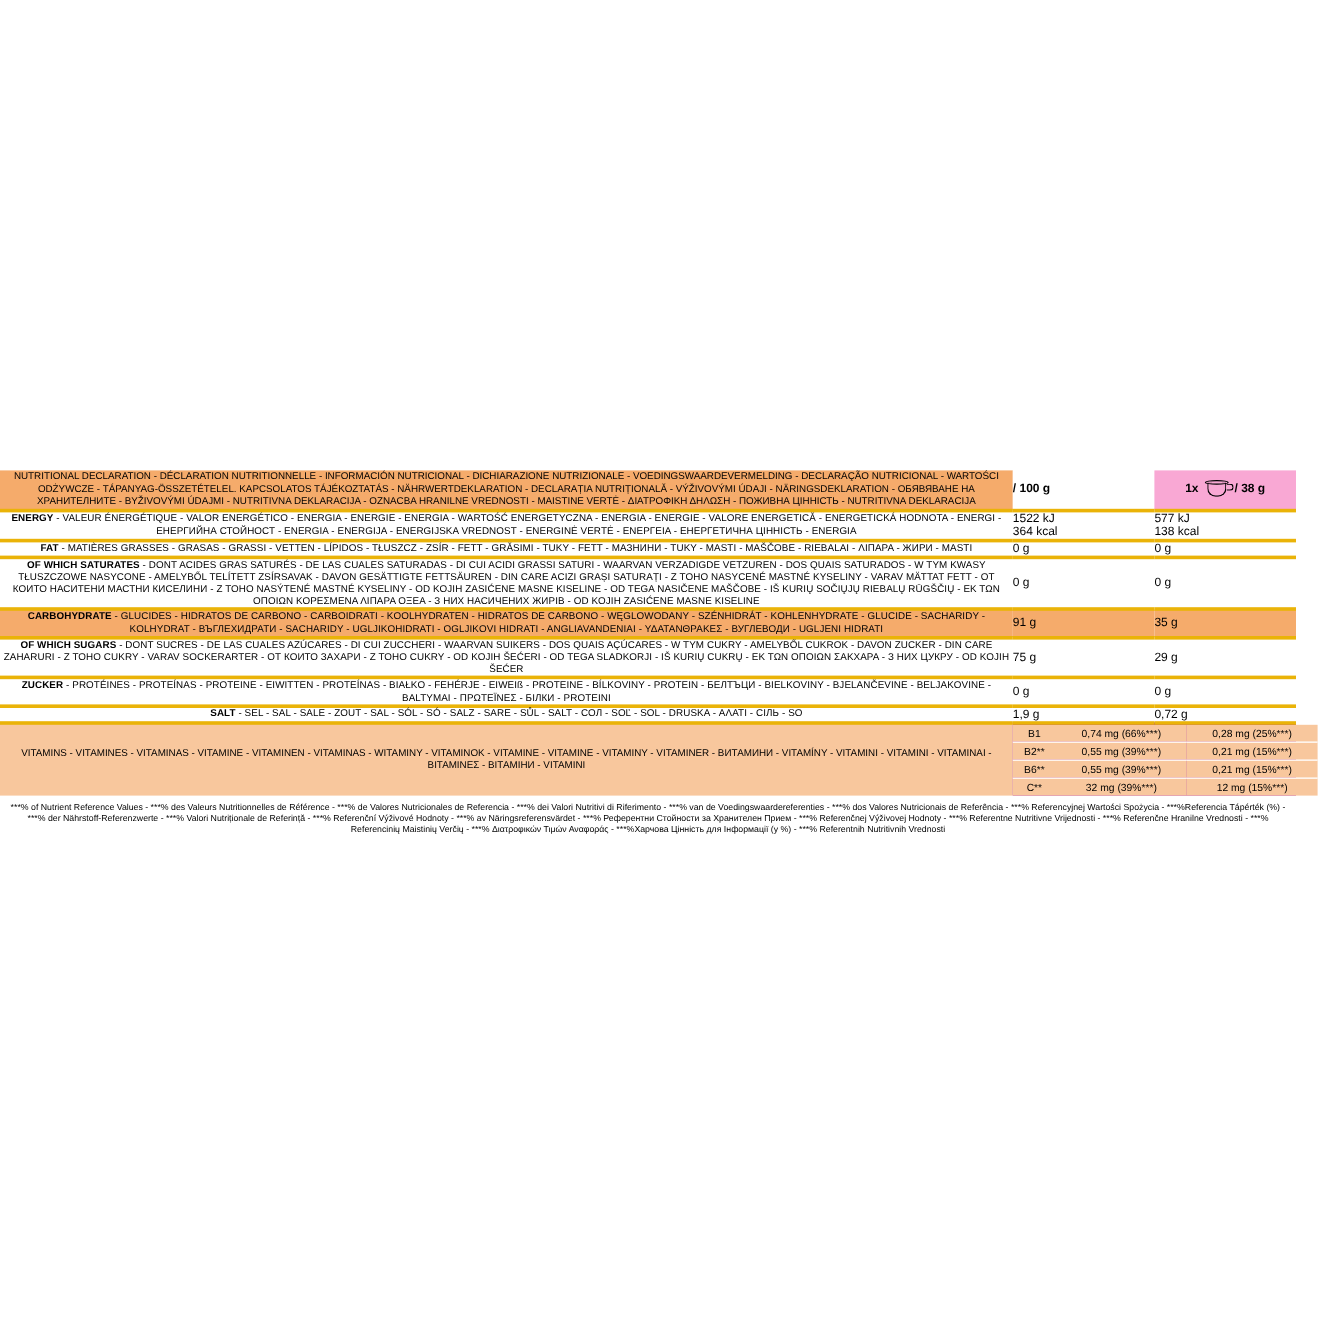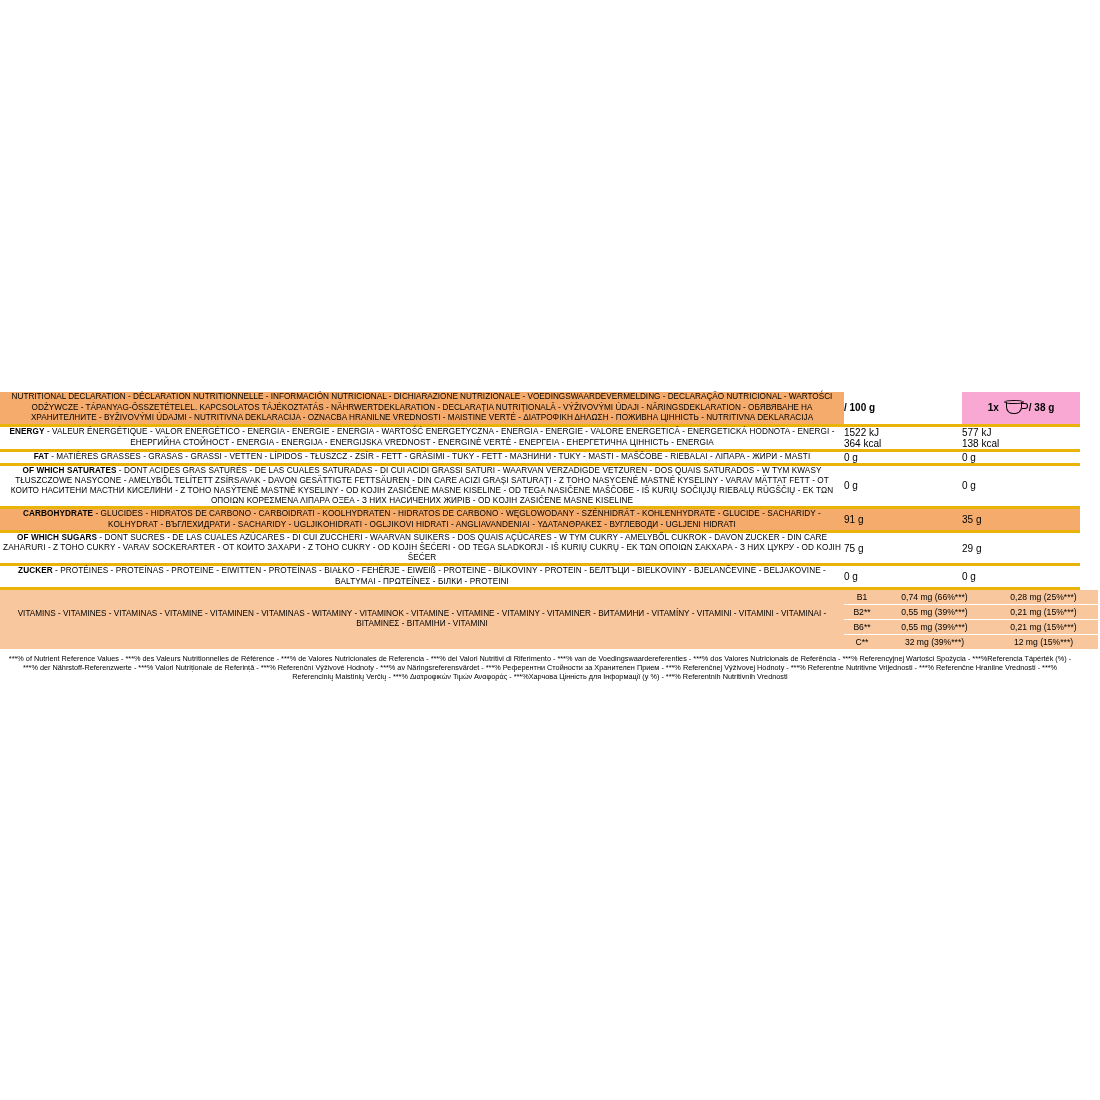--- a/index.html
+++ b/index.html
@@ -232,20 +232,25 @@
         <td class="val">75 g</td>
         <td class="val">29 g</td>
       </tr>
 
       <tr class="row-plain sep">
         <td class="lbl"><b>ZUCKER</b><span> - PROTÉINES - PROTEÍNAS - PROTEINE - EIWITTEN - PROTEÍNAS - BIAŁKO - FEHÉRJE - EIWEIß - PROTEINE - BÍLKOVINY - PROTEIN - БЕЛТЪЦИ - BIELKOVINY - BJELANČEVINE - BELJAKOVINE - BALTYMAI - ΠΡΩΤΕΪΝΕΣ - БІЛКИ - PROTEINI</span></td>
         <td class="val">0 g</td>
         <td class="val">0 g</td>
       </tr>
 
+      <tr class="row-plain sep">
+        <td class="lbl"><b>SALT</b><span> - SEL - SAL - SALE - ZOUT - SAL - SÓL - SÓ - SALZ - SARE - SŮL - SALT - СОЛ - SOĽ - SOL - DRUSKA - ΑΛΑΤΙ - СІЛЬ - SO</span></td>
+        <td class="val">1,9 g</td>
+        <td class="val">0,72 g</td>
+      </tr>
 
       <tr class="row-tint-light sep">
         <td class="vit-label">VITAMINS - VITAMINES - VITAMINAS - VITAMINE - VITAMINEN - VITAMINAS - WITAMINY - VITAMINOK - VITAMINE - VITAMINE - VITAMINY - VITAMINER - ВИТАМИНИ - VITAMÍNY - VITAMINI - VITAMINI - VITAMINAI - ΒΙΤΑΜΙΝΕΣ - ВІТАМІНИ - VITAMINI</td>
         <td colspan="2" style="padding:0;background:#a21caf;">
           <table class="vits">
             <tbody>
               <tr>
                 <td class="vit-name">B1</td>
                 <td class="vit-v1">0,74 mg (66%***)</td>
                 <td class="vit-v2">0,28 mg (25%***)</td>

